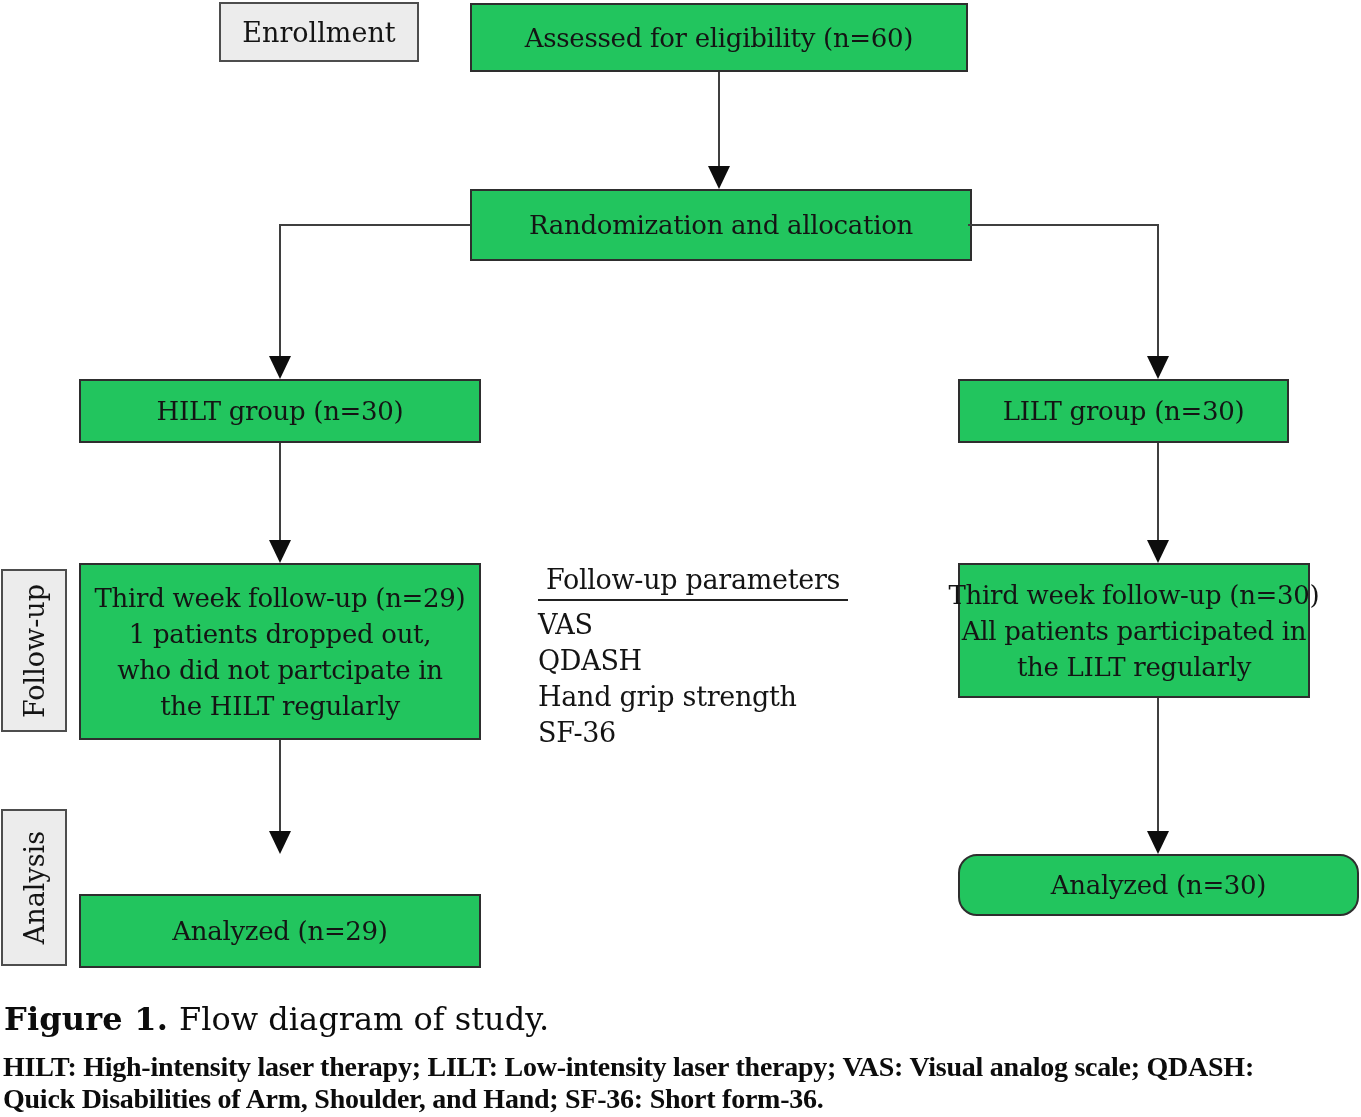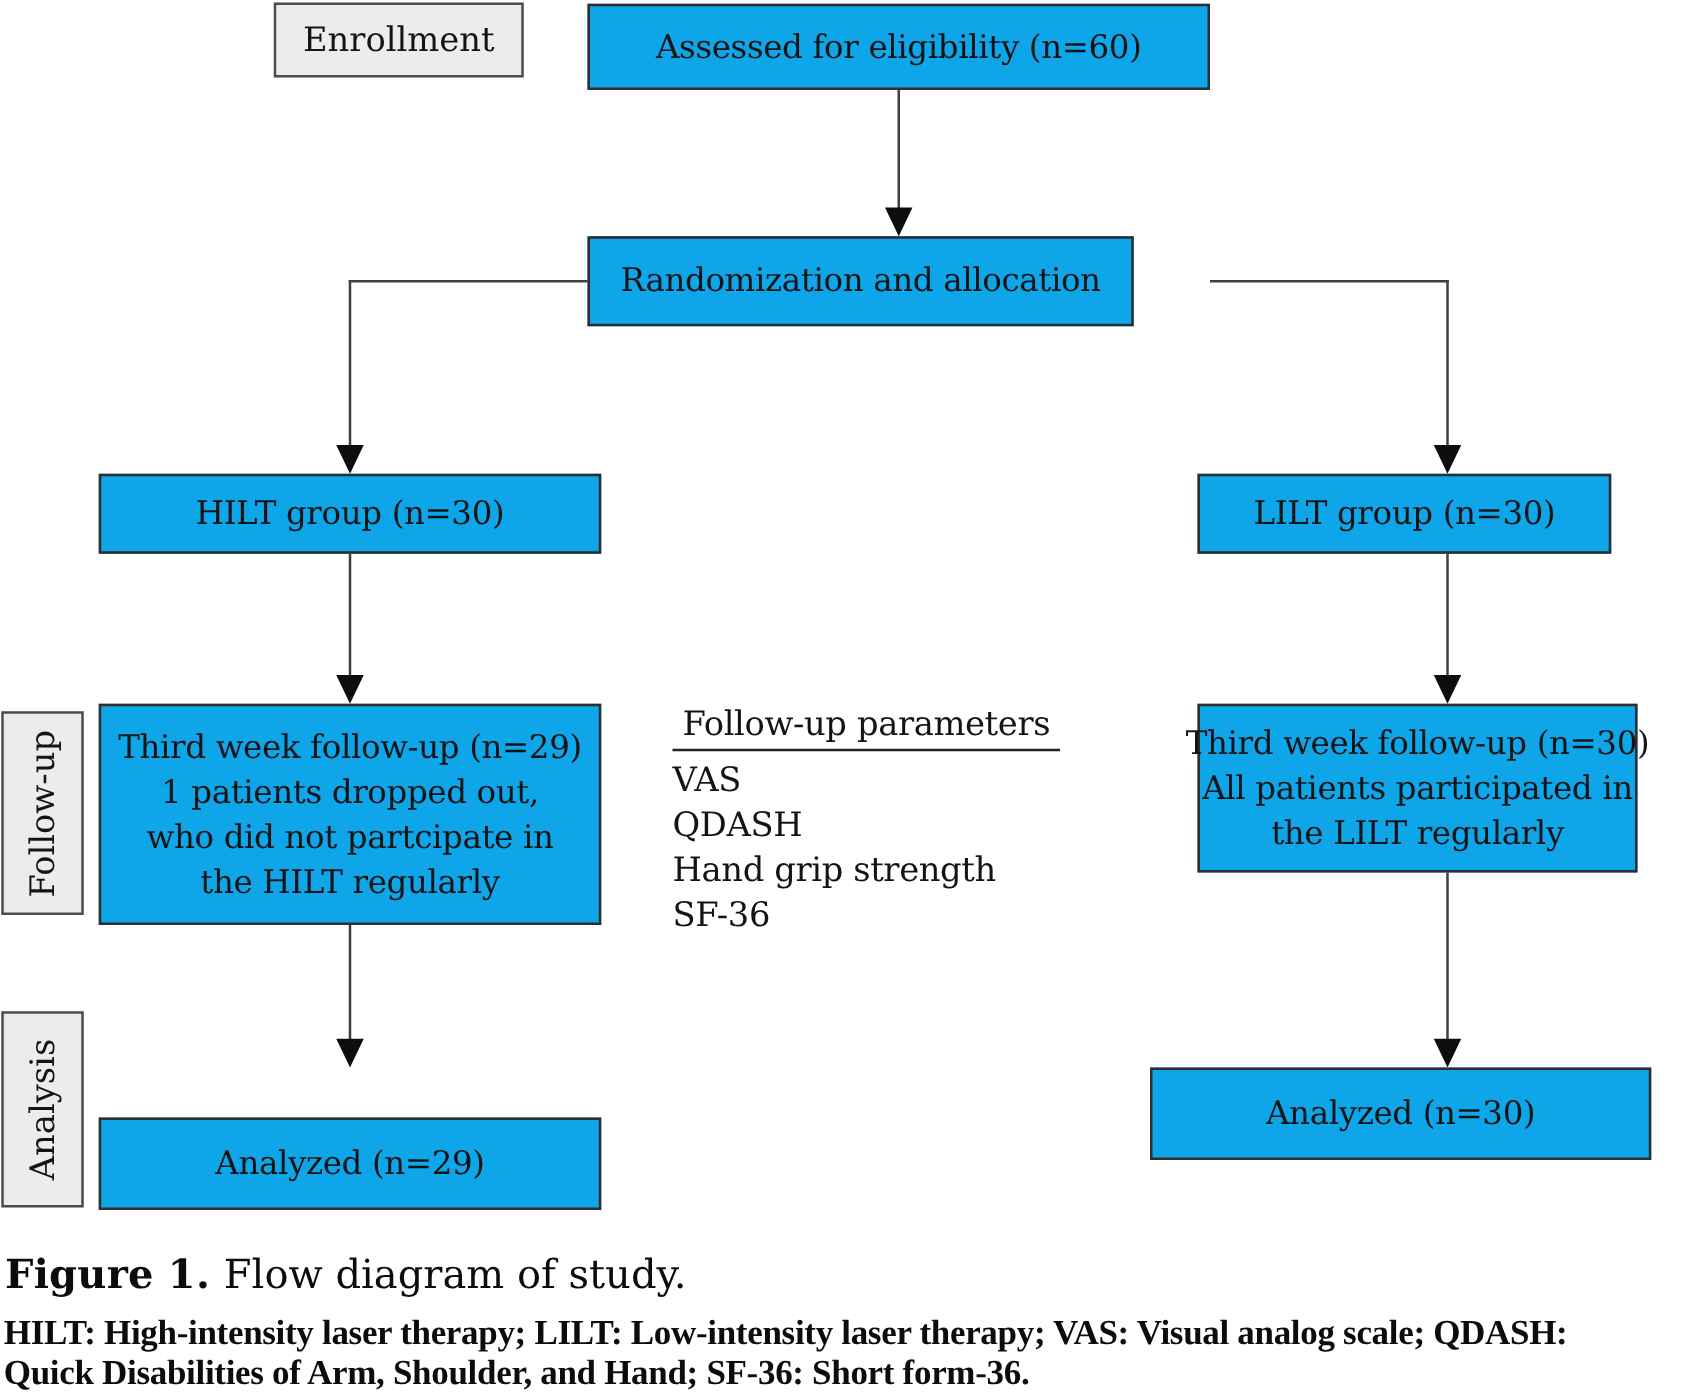--- a/index.html
+++ b/index.html
@@ -11,21 +11,21 @@
     width: 1361px;
     height: 1117px;
     background: #ffffff;
     overflow: hidden;
   }
 
   
   .fbox {
     position: absolute;
     border: 2px solid #2e2e2e;
-    background: #0ea5e9;
+    background: #22c55e;
     display: flex;
     flex-direction: column;
     align-items: center;
     justify-content: center;
     text-align: center;
     font-size: 26px;
     letter-spacing: -0.3px;
     line-height: 36px;
     color: #141414;
   }
@@ -109,21 +109,21 @@
     <span>Enrollment</span>
   </div>
 
   <div class="fbox" style="left:470px; top:3px; width:498px; height:69px;">
     <span class="ln">Assessed for eligibility (n=60)</span>
   </div>
 
   <div class="vline" style="left:718px; top:72px; height:96px;"></div>
   <div class="arrow-down" style="left:708px; top:166px;"></div>
 
-  <div class="fbox" style="left:470px; top:189px; width:437px; height:72px;">
+  <div class="fbox" style="left:470px; top:189px; width:502px; height:72px;">
     <span class="ln">Randomization and allocation</span>
   </div>
 
   <div class="hline" style="left:279px; top:224px; width:191px;"></div>
   <div class="vline" style="left:279px; top:224px; height:134px;"></div>
   <div class="arrow-down" style="left:269px; top:356px;"></div>
 
   <div class="hline" style="left:968px; top:224px; width:191px;"></div>
   <div class="vline" style="left:1157px; top:224px; height:134px;"></div>
   <div class="arrow-down" style="left:1147px; top:356px;"></div>
@@ -176,21 +176,21 @@
   <div class="arrow-down" style="left:1147px; top:831px;"></div>
 
   <div class="greybox" style="left:1px; top:809px; width:66px; height:157px;">
     <span class="vert">Analysis</span>
   </div>
 
   <div class="fbox" style="left:79px; top:854px; width:402px; height:74px;margin-top:40px;">
     <span class="ln">Analyzed (n=29)</span>
   </div>
 
-  <div class="fbox" style="left:920px; top:854px; width:401px; height:74px;">
+  <div class="fbox" style="left:958px; top:854px; width:401px; height:62px;border-radius:19px;">
     <span class="ln">Analyzed (n=30)</span>
   </div>
 
   <div class="fig-title">
     <span class="lbl">Figure 1.</span><span class="ttl">Flow diagram of study.</span>
   </div>
   <div class="fig-abbrev">
     <div class="al">HILT: High-intensity laser therapy; LILT: Low-intensity laser therapy; VAS: Visual analog scale; QDASH:</div>
     <div class="al">Quick Disabilities of Arm, Shoulder, and Hand; SF-36: Short form-36.</div>
   </div>

